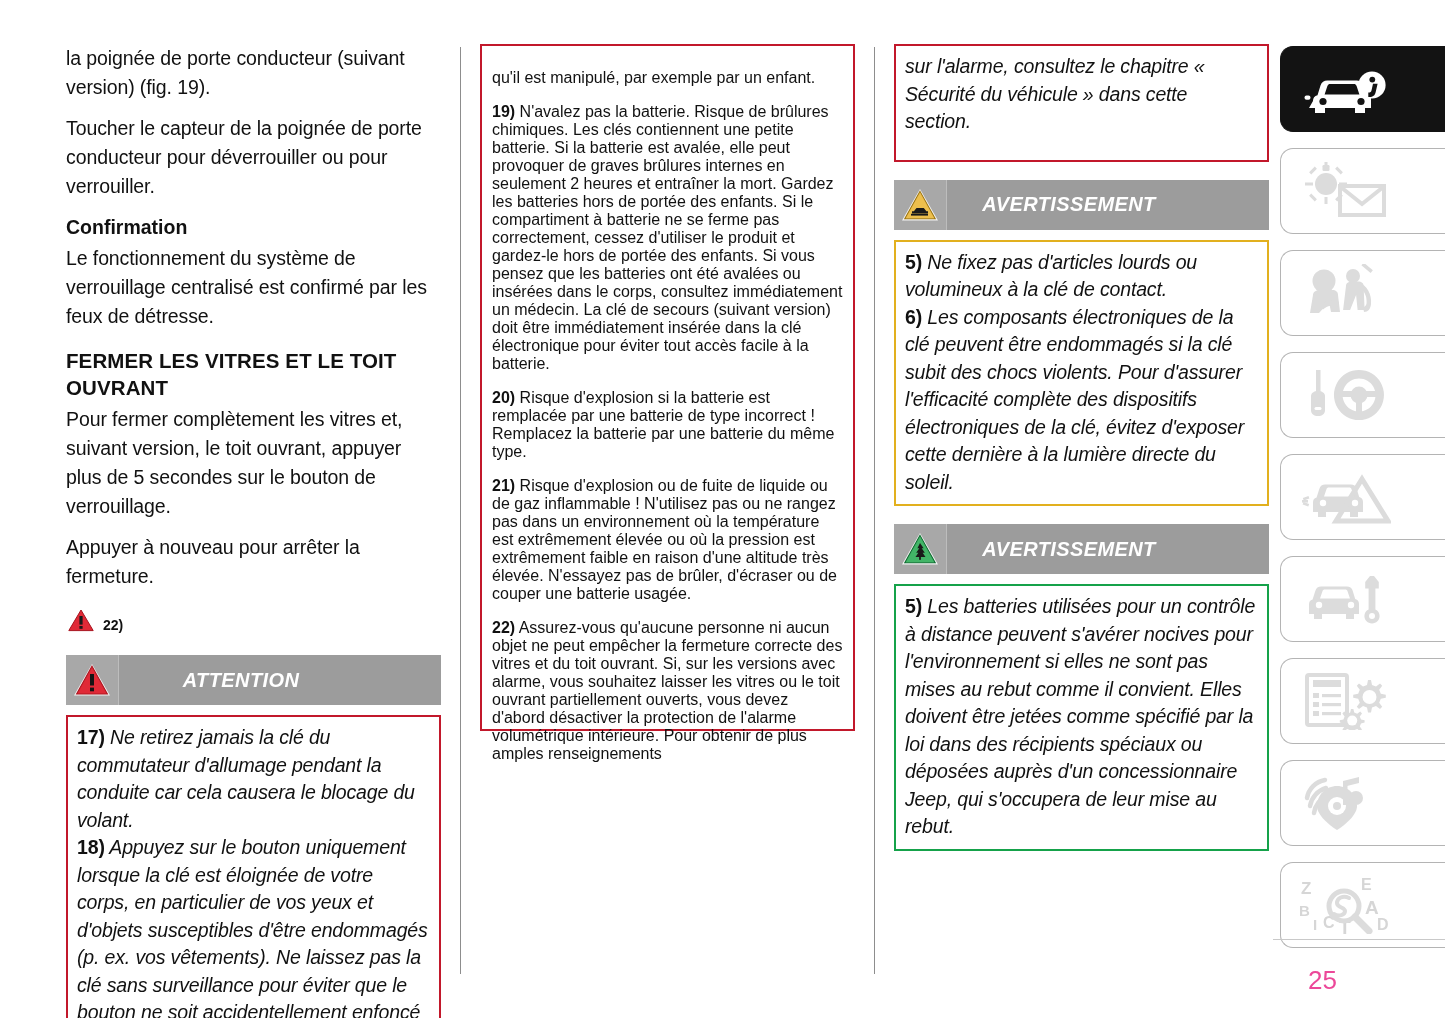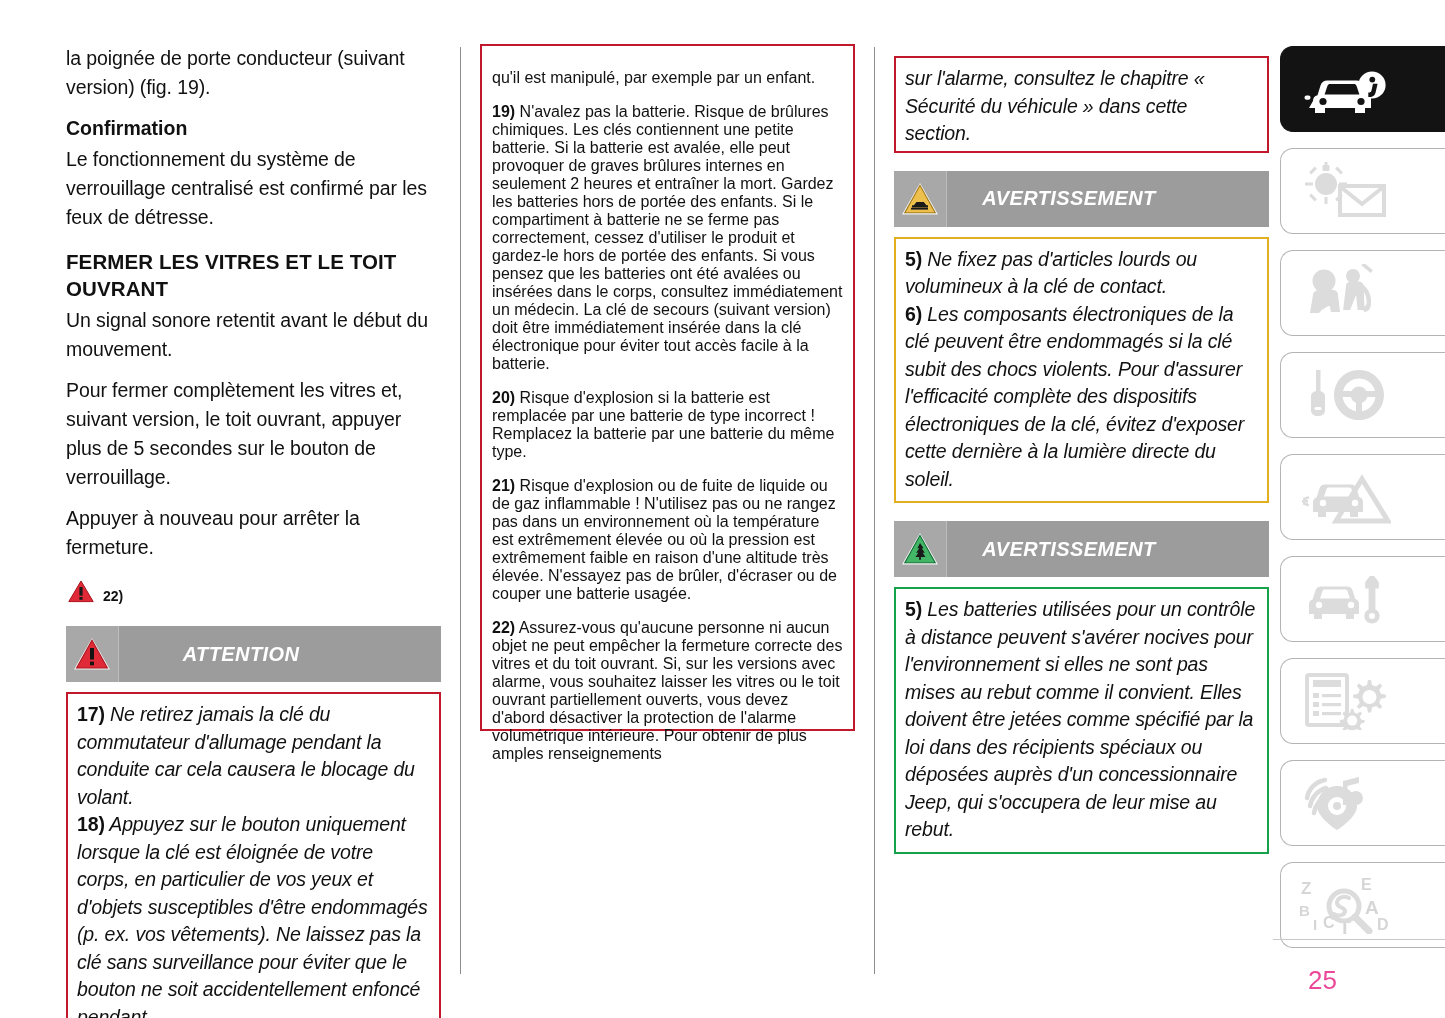--- a/index.html
+++ b/index.html
@@ -88,21 +88,21 @@
     font-size: 14px;
     font-weight: bold;
     line-height: 1;
     padding-top: 6px;
   }
 
   
   .warnbar {
     display: flex;
     align-items: stretch;
-    height: 56px;
+    height: 50px;
     background: #9c9c9c;
     margin-top: 18px;
     margin-bottom: 10px;
   }
   .warnbar-icon {
     width: 52px;
     min-width: 52px;
     background: #a8a8a8;
     display: flex;
     align-items: center;
@@ -199,27 +199,27 @@
 </head>
 <body>
 
 <div class="page">
 
   <div class="columns">
 
     <div class="col">
 
       <p class="body">la poignée de porte conducteur (suivant version) (fig. 19).</p>
+      <p class="body">Toucher le capteur de la poignée de porte conducteur pour déverrouiller ou pour verrouiller.</p>
 
       <h3 class="sub">Confirmation</h3>
       <p class="body">Le fonctionnement du système de verrouillage centralisé est confirmé par les feux de détresse.</p>
 
       <h2 class="head">FERMER LES VITRES ET LE TOIT OUVRANT</h2>
 
-      <p class="body">Un signal sonore retentit avant le début du mouvement.</p>
       <p class="body">Pour fermer complètement les vitres et, suivant version, le toit ouvrant, appuyer plus de 5 secondes sur le bouton de verrouillage.</p>
       <p class="body tight">Appuyer à nouveau pour arrêter la fermeture.</p>
 
       <div class="refline">
         <span>
           <svg width="30" height="26" viewBox="0 0 30 26">
             <path d="M15 1.5 L29 24.5 L1 24.5 Z" fill="#ffffff"></path>
             <path d="M15 3 L27.2 23.6 L2.8 23.6 Z" fill="#e02a37" stroke="#a8141f" stroke-width="1"></path>
             <rect x="13.4" y="9" width="3.2" height="8.6" fill="#1a1a1a"></rect>
             <rect x="13.4" y="19" width="3.2" height="2.8" fill="#1a1a1a"></rect>
@@ -256,21 +256,21 @@
         <p><b>20)</b> <span>Risque d'explosion si la batterie est remplacée par une batterie de type incorrect ! Remplacez la batterie par une batterie du même type.</span></p>
         <p><b>21)</b> <span>Risque d'explosion ou de fuite de liquide ou de gaz inflammable ! N'utilisez pas ou ne rangez pas dans un environnement où la température est extrêmement élevée ou où la pression est extrêmement faible en raison d'une altitude très élevée. N'essayez pas de brûler, d'écraser ou de couper une batterie usagée.</span></p>
         <p><b>22)</b> <span>Assurez-vous qu'aucune personne ni aucun objet ne peut empêcher la fermeture correcte des vitres et du toit ouvrant. Si, sur les versions avec alarme, vous souhaitez laisser les vitres ou le toit ouvrant partiellement ouverts, vous devez d'abord désactiver la protection de l'alarme volumétrique intérieure. Pour obtenir de plus amples renseignements</span></p>
       </div>
     </div>
 
     <div class="col-sep"></div>
 
     <div class="col">
 
-      <div class="notebox" style="padding-bottom:3px;margin-top:12px;">
+      <div class="notebox" style="padding-bottom:24px;">
         <p>sur l'alarme, consultez le chapitre « Sécurité du véhicule » dans cette section.</p>
       </div>
 
       <div class="warnbar">
         <div class="warnbar-icon">
           <svg width="38" height="34" viewBox="0 0 38 34">
             <path d="M19 1 L37 32.5 L1 32.5 Z" fill="#f3f3f3"></path>
             <path d="M19 3.4 L34.2 30.8 L3.8 30.8 Z" fill="#e8b53b" stroke="#9c7512" stroke-width="1.1"></path>
             <path d="M19 4.2 L33.2 30.2 L4.8 30.2 Z" fill="#f0c65c" opacity="0.55"></path>
             <path d="M11 25.5 h16 v-2.2 h-1.6 l-2.6-3.4 h-7.3 l-2.6 3.4 H11 Z" fill="#1a1a1a"></path>

